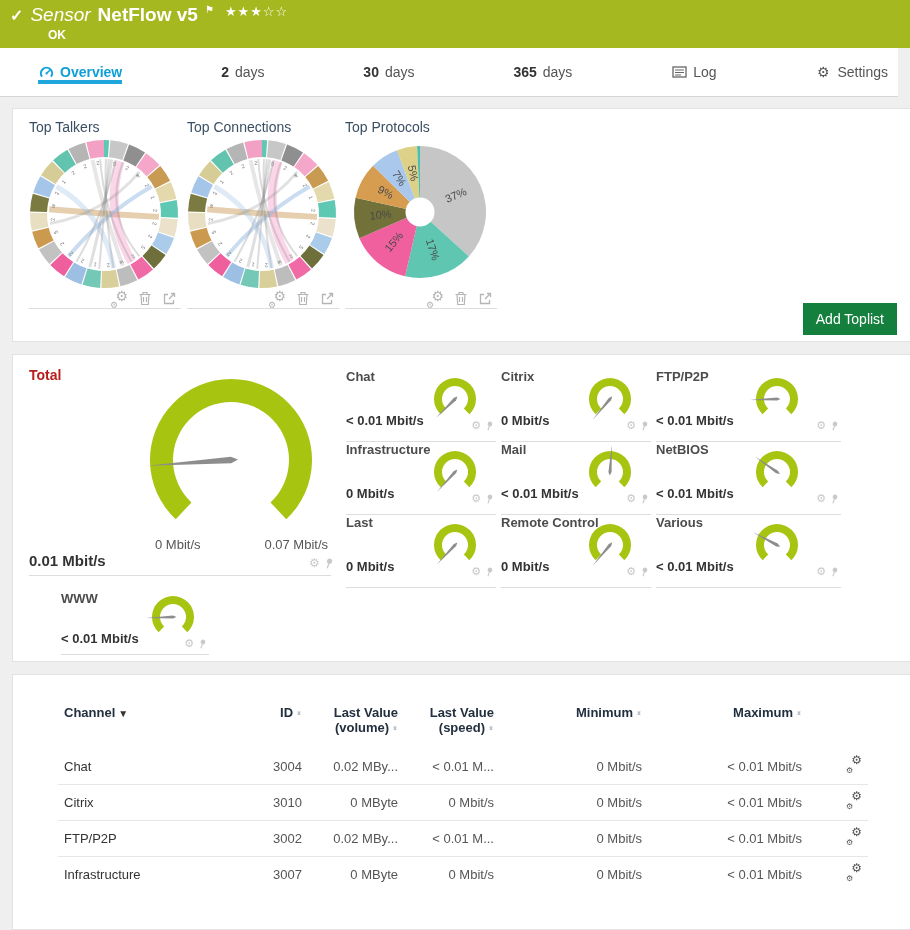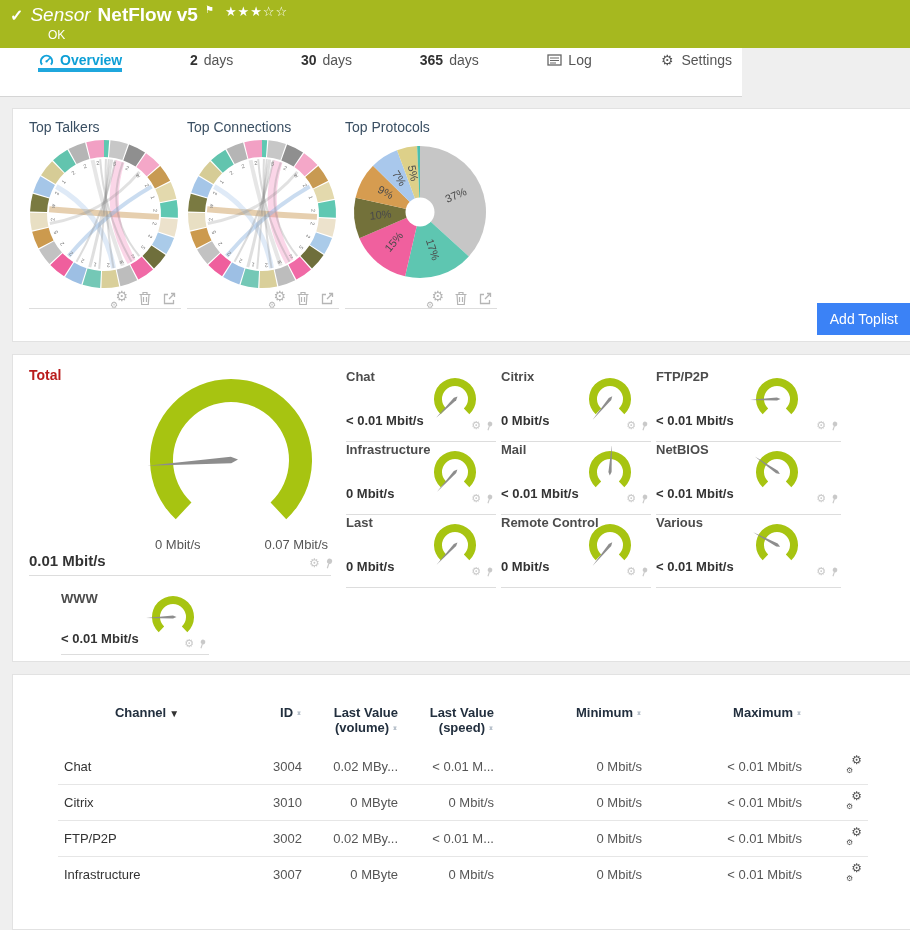--- a/index.html
+++ b/index.html
@@ -11,24 +11,24 @@
     color: #444;
   }
   
   .green-bar { position:absolute; left:0; top:0; width:910px; height:48px; background:#a6b81f; color:#fff; }
   .gb-row { position:absolute; left:10px; top:4px; display:flex; align-items:center; gap:7px; }
   .gb-check { font-size:16px; font-weight:bold; }
   .gb-sensor { font-style:italic; font-size:19px; }
   .gb-name { font-weight:bold; font-size:19px; }
   .gb-flag { font-size:10px; position:relative; top:-6px; }
   .gb-stars { font-size:13px; letter-spacing:1px; position:relative; top:-4px; margin-left:4px; }
-  .gb-status { position:absolute; left:48px; top:28px; font-size:12px; font-weight:normal; }
+  .gb-status { position:absolute; left:48px; top:28px; font-size:12px; font-weight:bold; }
   
-  .tabbar { position:absolute; left:0; top:48px; width:742px; height:49px; background:#fff;
-    border-bottom:1px solid #d5d5d5; display:flex; align-items:flex-start;
+  .tabbar { position:absolute; left:0; top:48px; width:898px; height:49px; background:#fff;
+    border-bottom:1px solid #d5d5d5; display:flex; align-items:center;
     justify-content:space-between; padding:0 10px 0 38px; }
   .tab { display:flex; align-items:center; gap:6px; font-size:14px; color:#555; cursor:pointer;
     border-bottom:4px solid transparent; padding-top:4px; white-space:nowrap; }
   .tab .t-num { font-weight:bold; color:#333; }
   .tab.active { color:#0d9fd6; font-weight:bold; border-bottom-color:#1fa7dd; }
   .t-icon { display:inline-flex; width:16px; height:16px; align-items:center; justify-content:center; }
   
   .card { position:absolute; left:12px; width:905px; background:#fff; border:1px solid #e2e2e2; }
   .card1 { top:108px; height:234px; }
   .card2 { top:354px; height:308px; }
@@ -37,21 +37,21 @@
   .toplist-row { display:flex; padding:10px 0 0 16px; }
   .toplist { width:152px; margin-right:6px; }
   .tl-title { font-size:14px; color:#3a4f63; margin-bottom:4px; }
   .tl-chart { width:150px; height:150px; }
   .tl-icons { display:flex; justify-content:flex-end; align-items:center; gap:10px; height:20px;
     border-bottom:1px solid #ddd; padding-right:4px; color:#b5b5b5; }
   .gears { position:relative; width:18px; height:16px; color:#b5b5b5; }
   .gears .g1 { position:absolute; right:0; top:-3px; font-size:14px; }
   .gears .g2 { position:absolute; left:0; bottom:-3px; font-size:9px; }
   .icon-btn { cursor:pointer; display:inline-flex; }
-  .add-btn { position:absolute; right:5px; bottom:6px; background:#3b82f6; color:#fff; border:none;
+  .add-btn { position:absolute; right:19px; bottom:6px; background:#15803d; color:#fff; border:none;
     font-size:14px; padding:8px 13px; cursor:pointer; font-family:inherit; }
   
   .total-label { position:absolute; left:16px; top:12px; font-size:14px; font-weight:bold; color:#b91c1c; }
   .total-gauge { position:absolute; left:120px; top:20px; }
   .total-minmax { position:absolute; left:120px; top:182px; width:195px; display:flex;
     justify-content:space-between; font-size:13px; color:#555; padding-left:22px; }
   .total-value { position:absolute; left:16px; top:197px; font-size:15px; font-weight:bold; color:#333; }
   .cell-icons { display:flex; align-items:center; gap:4px; color:#c9c9c9; }
   .total-icons { position:absolute; left:296px; top:201px; }
   .total-divider { position:absolute; left:16px; top:220px; width:302px; border-top:1px solid #ddd; }
@@ -65,21 +65,21 @@
   .g-divider { position:absolute; left:0; right:0; bottom:-7px; border-top:1px solid #ddd; }
   .www-cell { left:28px; top:236px; width:148px; height:60px;margin-left:20px; }
   .www-cell .g-gauge { left:83px; top:0; }
   .www-cell .g-value { top:40px; }
   .www-cell .g-icons { top:46px; }
   .www-cell .g-divider { bottom:-4px; }
   
   .chan-table { border-collapse:collapse; margin:26px 0 0 45px; font-size:13px; }
   .chan-table th { text-align:right; vertical-align:top; color:#222f3e; font-size:13px;
     padding:4px 6px 14px 6px; cursor:pointer; white-space:nowrap; }
-  .chan-table th.l { text-align:center;margin-top:36px; }
+  .chan-table th.l { text-align:left;margin-top:36px; }
   .chan-table td { padding:9px 6px; border-top:1px solid #e6e6e6; text-align:right; color:#555; white-space:nowrap; }
   .chan-table td.l { text-align:left; color:#333; }
   .chan-table tr.first td { border-top:none; }
   .sort { display:inline-block; vertical-align:2px; margin-left:3px; line-height:0; }
   .sort b { display:block; font-size:6px; color:#b9c2cc; font-weight:normal; }
   .sort-active { color:#333; font-size:10px; margin-left:3px; }
   .row-gears { position:relative; width:16px; height:14px; color:#555; display:inline-block; }
   .row-gears .g1 { position:absolute; right:0; top:-5px; font-size:12px; }
   .row-gears .g2 { position:absolute; left:0; bottom:-3px; font-size:8px; }
   svg { display:block; }

